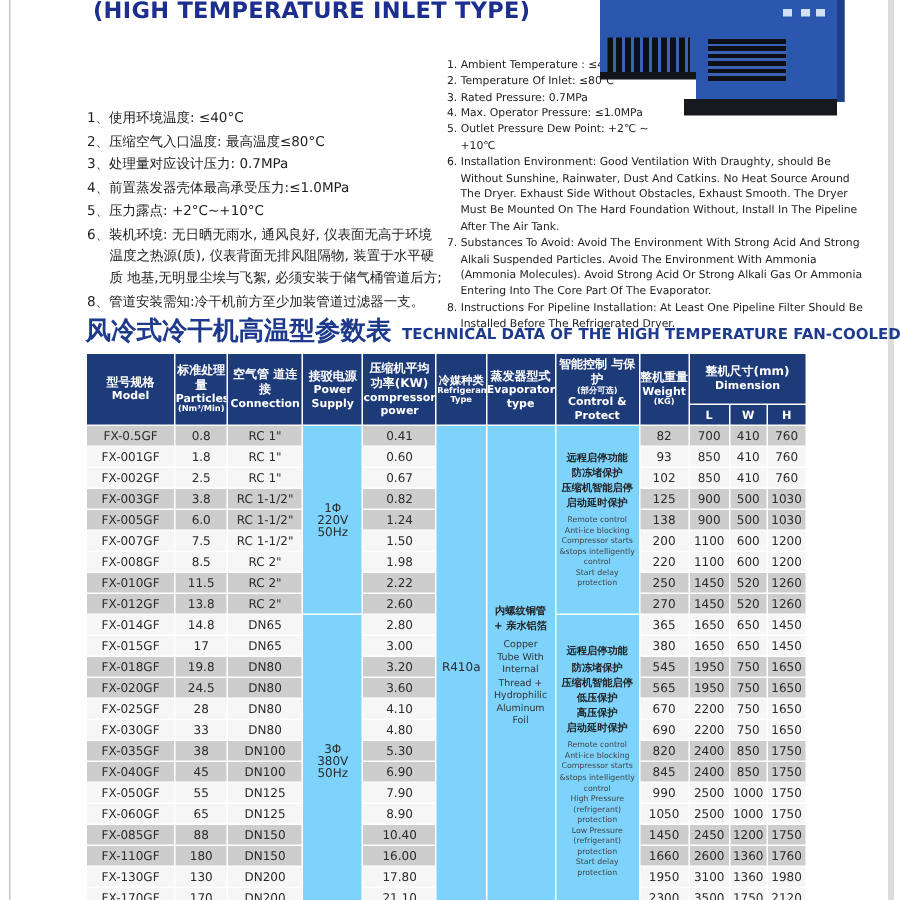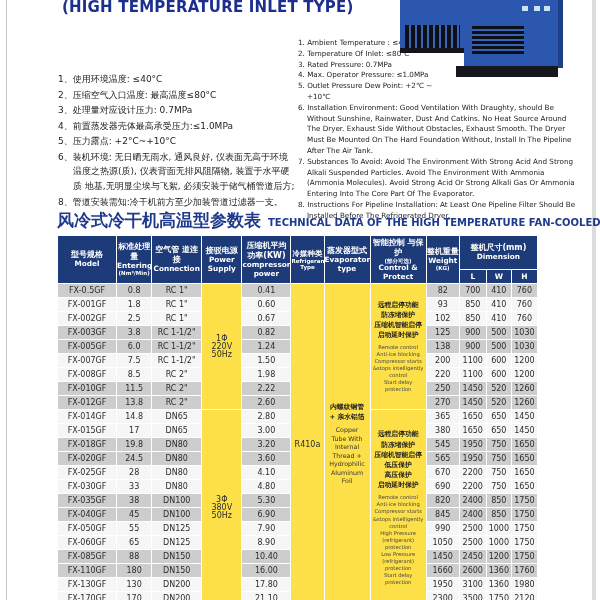--- a/index.html
+++ b/index.html
@@ -44,21 +44,21 @@
   .tbl thead tr.h-sub{height:13px;}
   .h-cn{font-size:8px;font-weight:bold;line-height:1.25;}
   .h-en{font-size:7.3px;font-weight:bold;line-height:1.15;}
   .h-sm{font-size:5.5px;line-height:1.2;}
   .h-tiny .h-cn{font-size:7.5px;} .h-tiny .h-en{font-size:5.5px;}
   .h-lwh{font-size:7.5px;font-weight:bold;}
   .tbl tbody tr{height:13px;}
   .tbl tbody td{font-size:8px;color:#2b2b2b;line-height:1;}
   .tbl tbody tr.shade td.rcell{background:#cdcdcd;}
   .tbl tbody tr.plain td.rcell{background:#f6f6f6;}
-  td.span-cell{background:#fde047;color:#333;}
+  td.span-cell{background:#7dd3fc;color:#333;}
   .pre{white-space:pre-line;}
   td.c-power{font-size:8px;line-height:1.35;}
   td.c-refrigerant{font-size:7.5px;}
   .evap-cn{font-size:6.8px;font-weight:bold;line-height:1.4;white-space:pre-line;margin-bottom:4px;color:#222;}
   .evap-en{font-size:6.3px;line-height:1.35;white-space:pre-line;color:#333;}
   .ctl-cn{font-size:6.8px;font-weight:bold;line-height:1.5;white-space:pre-line;color:#222;margin-bottom:4px;}
   .ctl-en{font-size:5.2px;line-height:1.35;white-space:pre-line;color:#444;}
 </style>
 </head>
 <body>
@@ -123,21 +123,21 @@
         <col style="width:25px">
     </colgroup>
     <thead>
       <tr class="h-main">
         <th rowspan="2">
           <div class="h-cn">型号规格</div>
           <div class="h-en">Model</div>
         </th>
         <th rowspan="2">
           <div class="h-cn">标准处理量</div>
-          <div class="h-en">Entering</div>
+          <div class="h-en">Particles</div>
           <div class="h-sm">(Nm³/Min)</div>
         </th>
         <th rowspan="2">
           <div class="h-cn">空气管 道连接</div>
           <div class="h-en">Connection</div>
         </th>
         <th rowspan="2">
           <div class="h-cn">接驳电源</div>
           <div class="h-en">Power Supply</div>
         </th>

